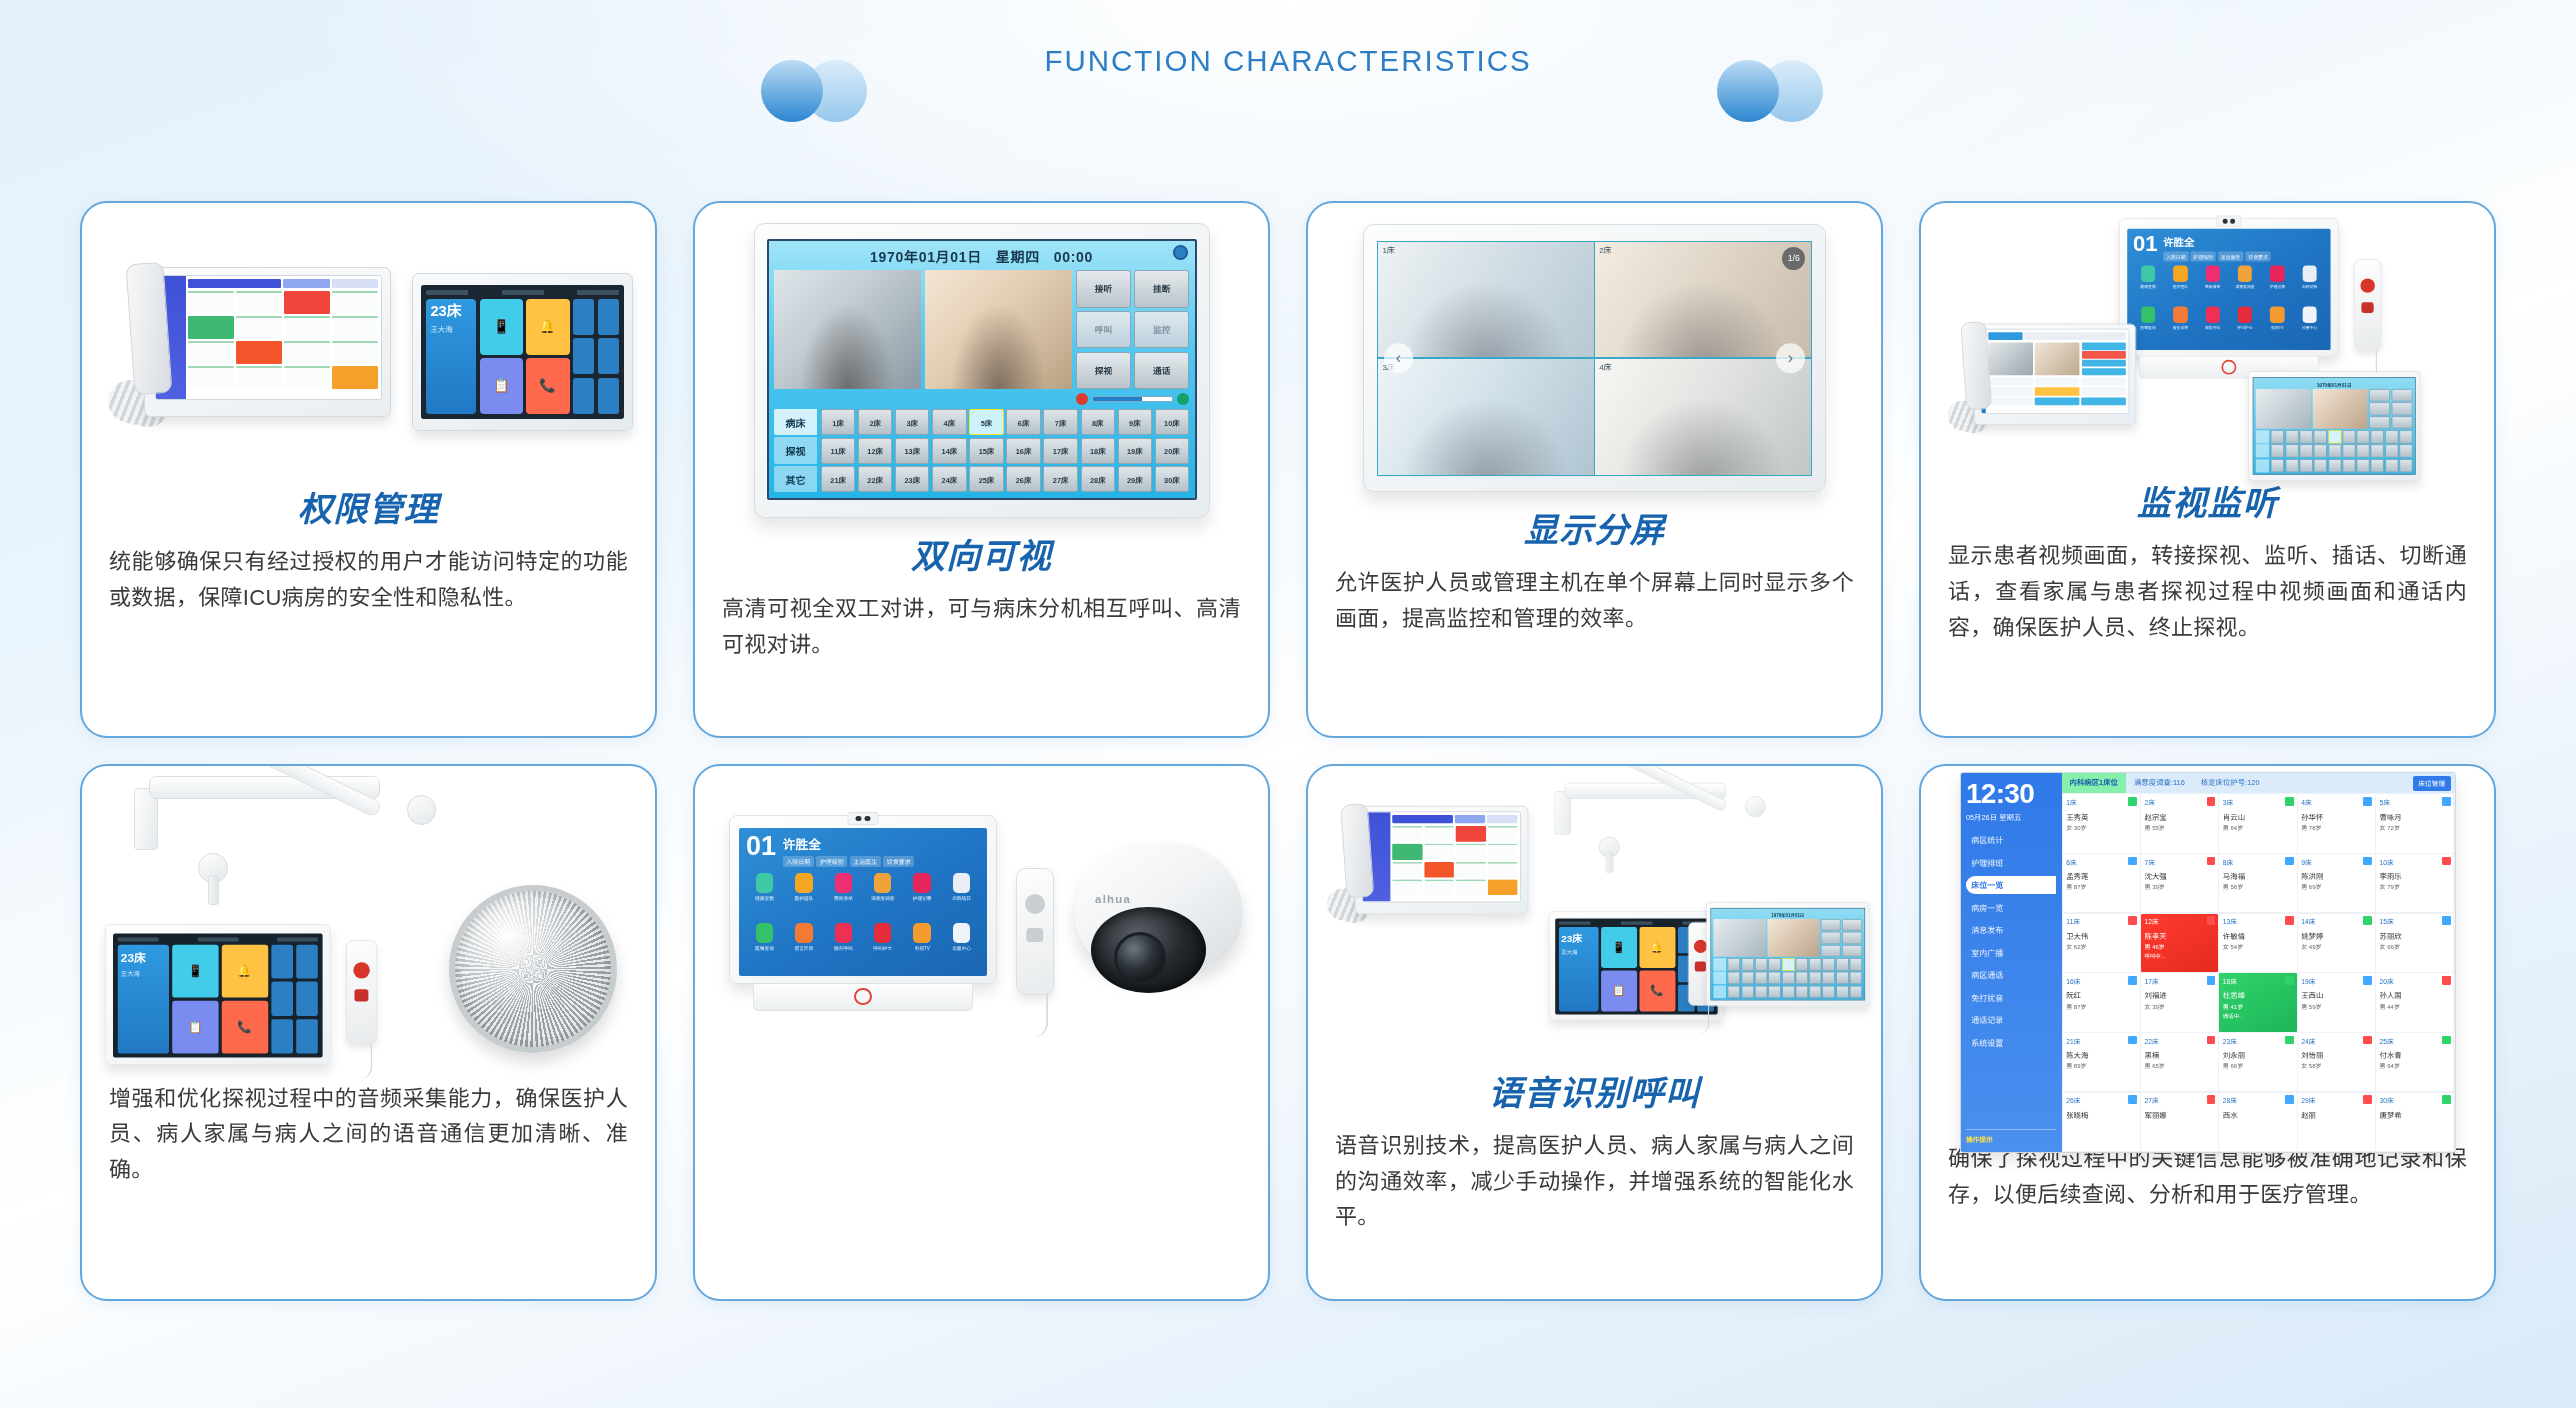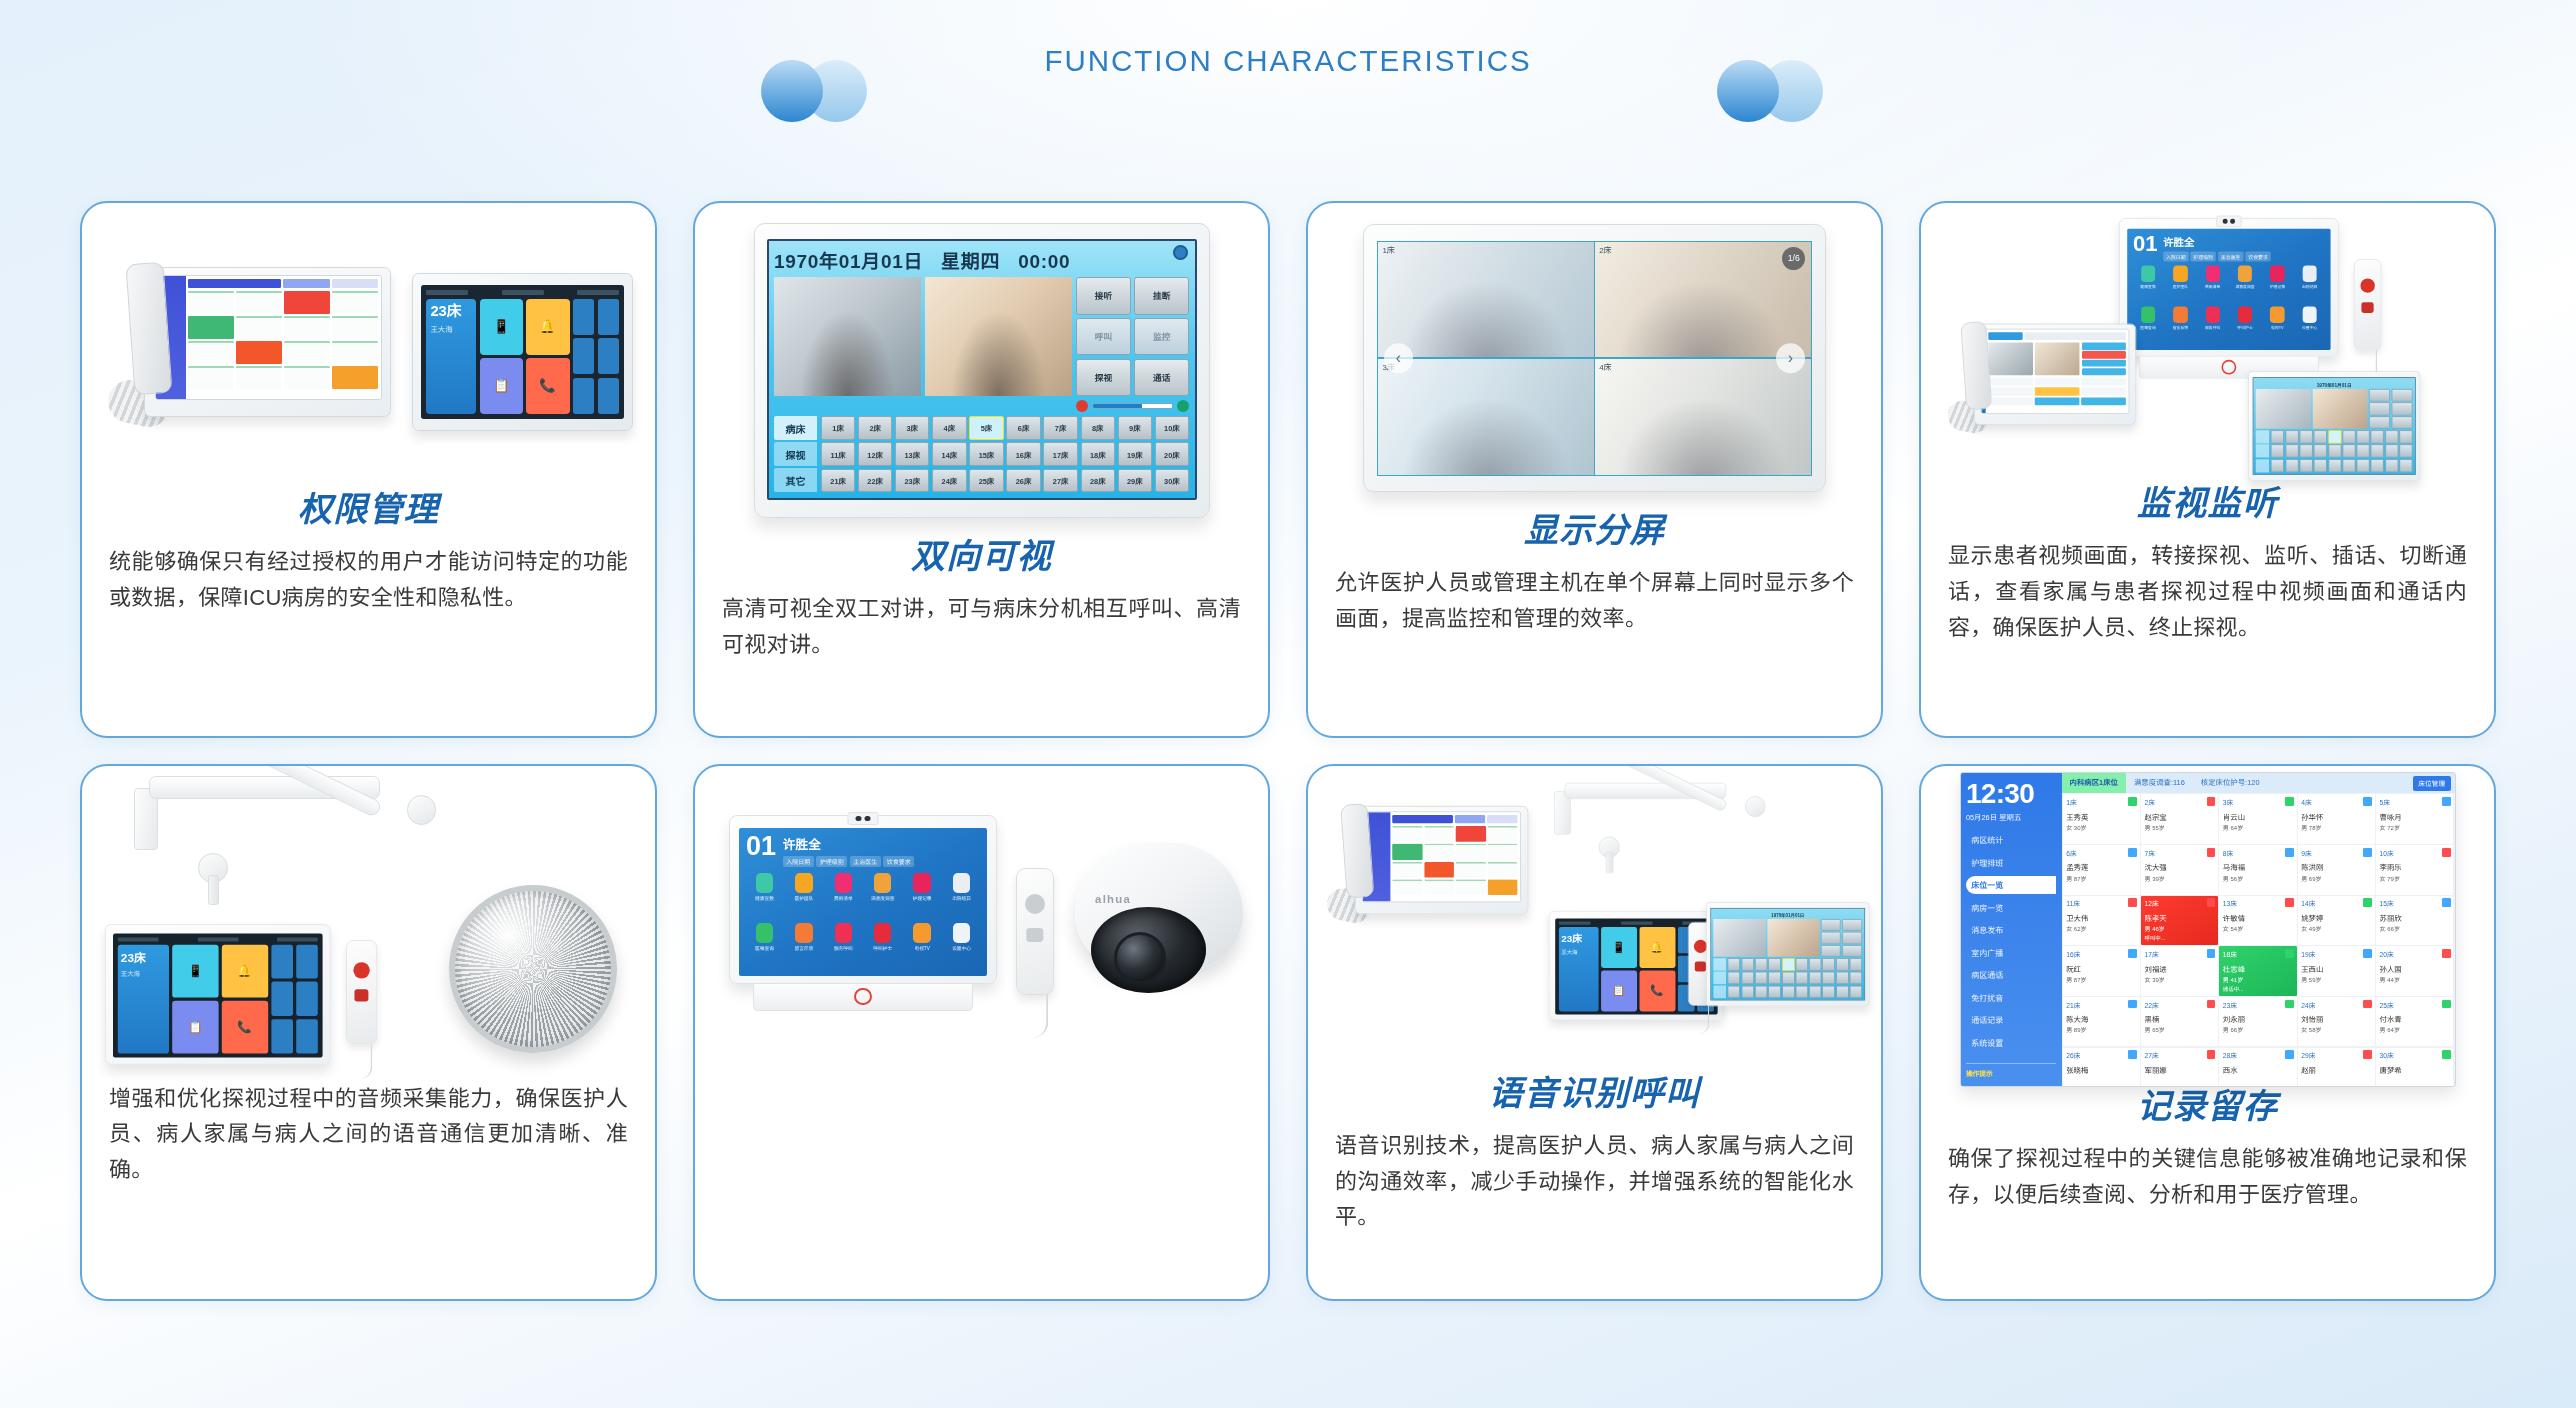--- a/index.html
+++ b/index.html
@@ -135,21 +135,21 @@
     background: linear-gradient(150deg,#fdfdfd,#e7ecef);
     border: 1.3px solid #d6dcdf; padding: 14.8px 12px 17.4px;
     box-shadow: 0 9.4px 16px rgba(0,0,0,.10);
   }
   .monitor .scr {
     width: 100%; height: 100%; border: 2px solid #2b4a6b; border-radius: 2px;
     background: linear-gradient(180deg,#9fe4f8 0%,#4fc6ef 45%,#25b4e8 100%);
     display: flex; flex-direction: column; padding: 4px 5.4px 5.4px; overflow:hidden;
   }
   .monitor .datebar {
-    color: #18384f; font-weight: 700; font-size: 19px;
+    text-align: center; color: #18384f; font-weight: 700; font-size: 14px;
     letter-spacing: 0.7px; padding: 1.3px 0 4px; position: relative;
   }
   .monitor .datebar .gear {
     position: absolute; right: 1.3px; top: 0; width: 14.8px; height: 14.8px;
     border-radius: 50%; background: #2d7fc4; border: 2px solid #1d5e96;
   }
   .monitor .mid { display: flex; gap: 4px; height: 119px; }
   .monitor .vid { flex: 1; border-radius: 1.3px; overflow:hidden; position:relative; }
   .monitor .vid.a { background: linear-gradient(135deg,#dfe6ea 0%,#c3ccd2 40%,#8c9aa3 100%); }
   .monitor .vid.b { background: linear-gradient(135deg,#f4e6d4 0%,#e2cdb2 45%,#b9a185 100%); }
@@ -307,21 +307,21 @@
   .dome .lensring{ position:absolute;left:16px;top:64px;width:115px;height:86px;
     background:radial-gradient(ellipse at 40% 32%, #5a6066 0%, #23282d 48%, #0c0e11 100%);
     border-radius:50%; box-shadow:inset 0 0 14.8px rgba(0,0,0,.8); }
   .dome .lens{ position:absolute;left:39px;top:89px;width:52px;height:52px;border-radius:50%;
     background:radial-gradient(circle at 36% 30%, #6e7780 0%, #2c3238 45%, #05070a 100%);
     border:3.4px solid #1b2026; }
   .dome .brand{ position:absolute;left:20px;top:50px;color:#9aa3ab;font-size:11.4px;letter-spacing:1.3px;font-weight:700; }
 
   
   .board{
-    width:496px;height:315px;border:0.7px solid #cfd8de;border-radius:2.7px;overflow:hidden;
+    width:496px;height:381px;border:0.7px solid #cfd8de;border-radius:2.7px;overflow:hidden;
     display:flex;background:#f2f5f8; box-shadow:0 8px 14.8px rgba(0,0,0,.10);
   }
   .board .side{ width:101px;background:linear-gradient(180deg,#2f79e8,#4a90ef);color:#fff;
     padding:6.7px 5.4px; display:flex;flex-direction:column; }
   .board .side .clock{ font-size:28px;font-weight:700;line-height:1;letter-spacing:-0.7px; }
   .board .side .date{ font-size:7.4px;opacity:.92;margin:2.7px 0 9.4px; }
   .board .side ul{ list-style:none;display:flex;flex-direction:column;gap:4.7px; }
   .board .side li{ font-size:8px;padding:3.4px 5.4px;border-radius:9.4px 0 0 9.4px;white-space:nowrap;opacity:.92; }
   .board .side li.sel{ background:#fff;color:#2f79e8;font-weight:700;opacity:1; }
   .board .side .note{ margin-top:auto;border-top:0.7px solid rgba(255,255,255,.4);padding-top:4px; }

